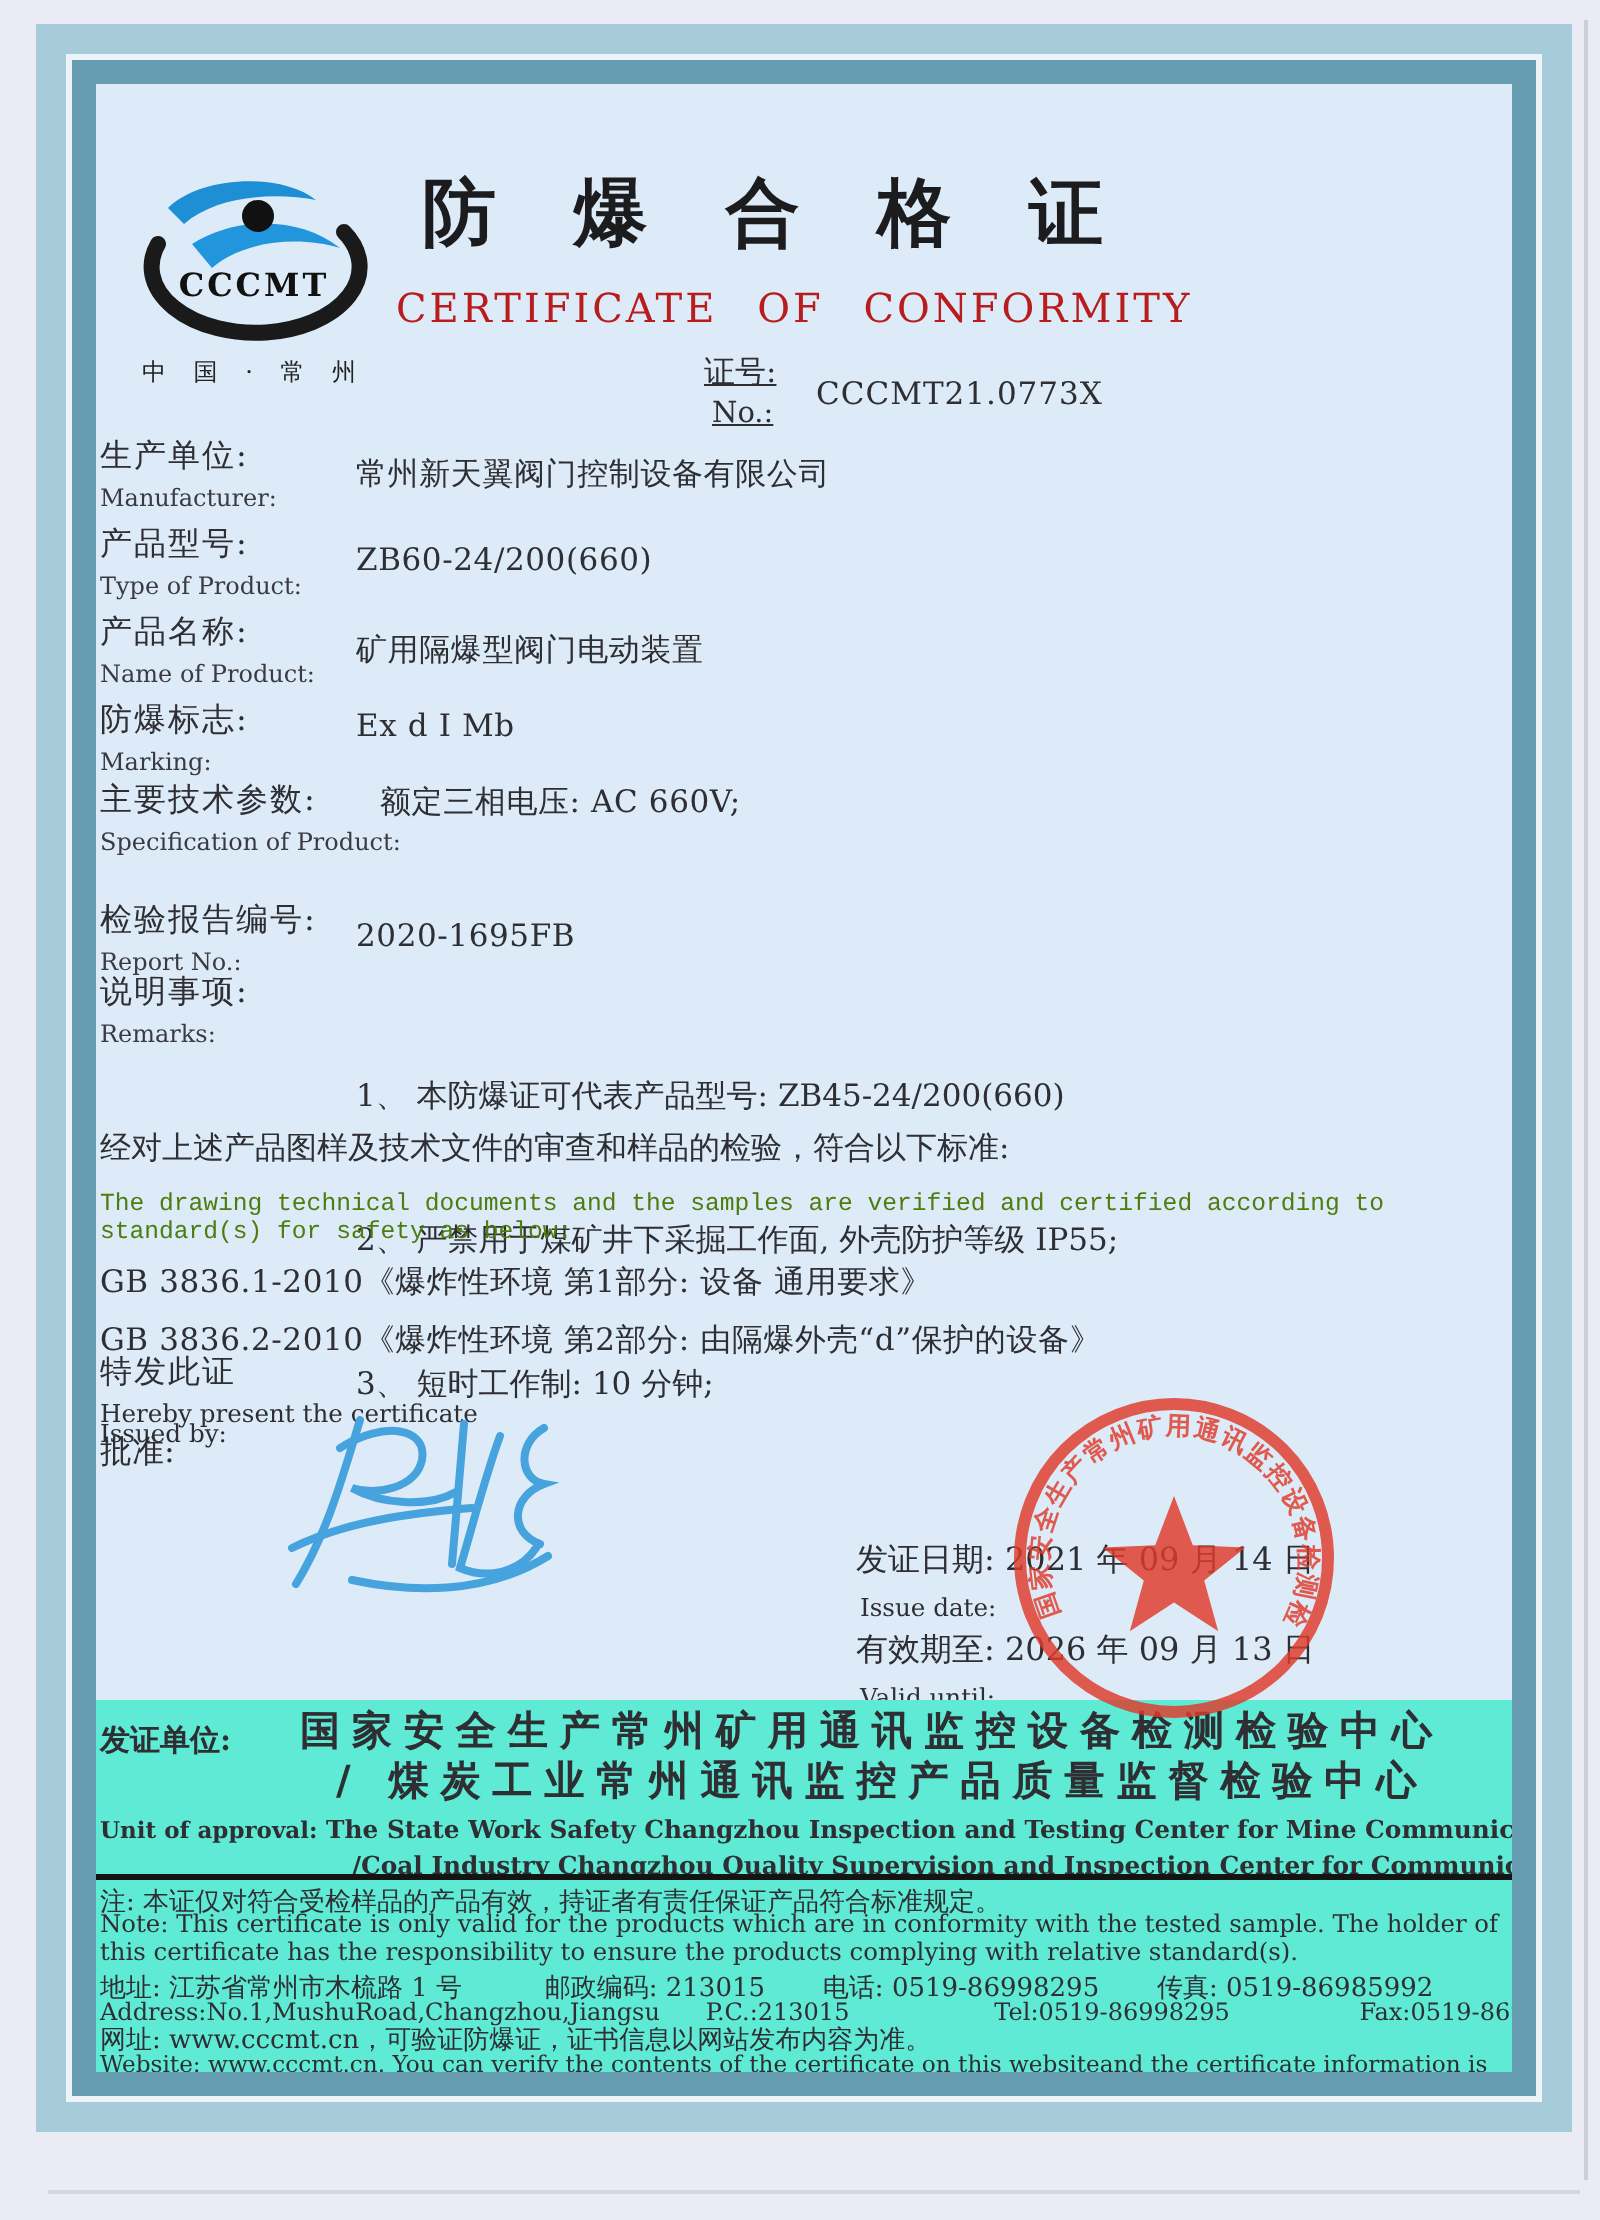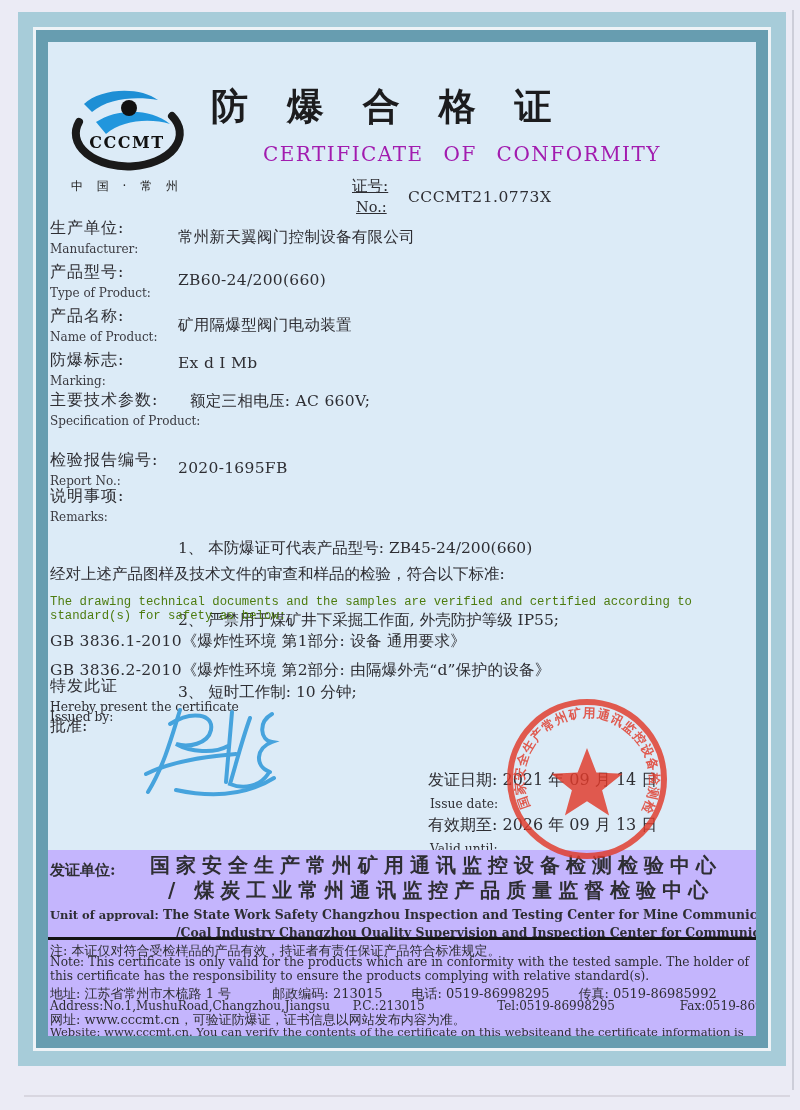--- a/index.html
+++ b/index.html
@@ -18,22 +18,22 @@
   .paper  { position:absolute; inset:12px; background:#dcebf7; }
   .edge-r { position:absolute; right:6px; top:10px; bottom:20px; width:2px; background:#cdced9; }
   .edge-b { position:absolute; left:24px; right:10px; bottom:13px; height:2px; background:#d8d6e0; }
 
   
   .logo { position:absolute; left:4px; top:40px; width:150px; height:96px; }
   .logo-region { position:absolute; left:4px; top:136px; width:150px; text-align:center;
                  font-size:12px; letter-spacing:5px; color:#222; }
   .title-cn { position:absolute; left:150px; right:30px; top:40px; text-align:left;
               font-size:37px; letter-spacing:13px; padding-left:13px; color:#1c1c1e; font-weight:700; }
-  .title-en { position:absolute; left:150px; right:30px; top:100px; text-align:center;
-              font-size:20px; letter-spacing:1.5px; word-spacing:12px; color:#a21caf; }
+  .title-en { position:absolute; left:150px; right:30px; top:100px; text-align:left;
+              font-size:20px; letter-spacing:1.5px; word-spacing:12px; color:#b91c1c; }
   .no-block { position:absolute; left:304px; top:134px;text-decoration:underline; }
   .no-cn { font-size:15.5px; }
   .no-en { font-size:14.5px; margin-top:2px; padding-left:4px; }
   .no-val { position:absolute; left:360px; top:146px; font-size:15.5px; letter-spacing:.5px; }
 
   
   .row { position:absolute; left:2px; right:10px; }
   .lab-cn { font-size:16px; letter-spacing:1px; }
   .lab-en { font-size:12px; color:#3a3a40; margin-top:3px; }
   .val { position:absolute; left:128px; top:9px; font-size:15.5px; letter-spacing:.3px; white-space:pre; }
@@ -50,21 +50,21 @@
   .present-en { position:absolute; left:2px; top:658px; font-size:12.3px; }
   .approve-cn { position:absolute; left:2px; top:674px; font-size:16px; }
   .approve-en { position:absolute; left:2px; top:668px; font-size:12.3px; }
   .signature  { position:absolute; left:70px; top:652px; width:200px; height:120px; }
   .issue-block { position:absolute; left:380px; top:728px; }
   .iss-cn { font-size:16px; white-space:pre; }
   .iss-en { font-size:12.3px; margin:6px 0 4px 2px; }
   .stamp { position:absolute; left:448px; top:646px; width:182px; height:182px; opacity:.82; z-index:5; }
 
   
-  .panel { position:absolute; left:0; right:0; top:808px; bottom:0; background:#c4b5fd; overflow:hidden;padding-left:18px; }
+  .panel { position:absolute; left:0; right:0; top:808px; bottom:0; background:#5eead4; overflow:hidden;padding-left:18px; }
   .unit-label { position:absolute; left:2px; top:11px; font-size:15px; font-weight:600; }
   .unit-l1 { position:absolute; left:102px; top:2px;  font-size:20px; font-weight:bold; letter-spacing:6px; white-space:nowrap; }
   .unit-l2 { position:absolute; left:120px; top:27px; font-size:20px; font-weight:bold; letter-spacing:6px; white-space:nowrap; }
   .unit-en1 { position:absolute; left:2px; top:57px; font-size:12.4px; font-weight:bold; white-space:nowrap; }
   .unit-en1 .sm { font-size:11.5px; font-weight:bold; }
   .unit-en2 { position:absolute; left:128px; top:75px; font-size:12.4px; font-weight:bold; white-space:nowrap; }
   .divider { position:absolute; left:0; right:0; top:87px; height:2.5px; background:#141414; }
   .note-cn  { position:absolute; left:2px; right:4px; top:92px;  font-size:13px; }
   .note-en  { position:absolute; left:2px; right:4px; top:106px; font-size:12.2px; line-height:13.8px; }
   .addr-cn  { position:absolute; left:2px; top:135px; font-size:13px; white-space:pre; }

